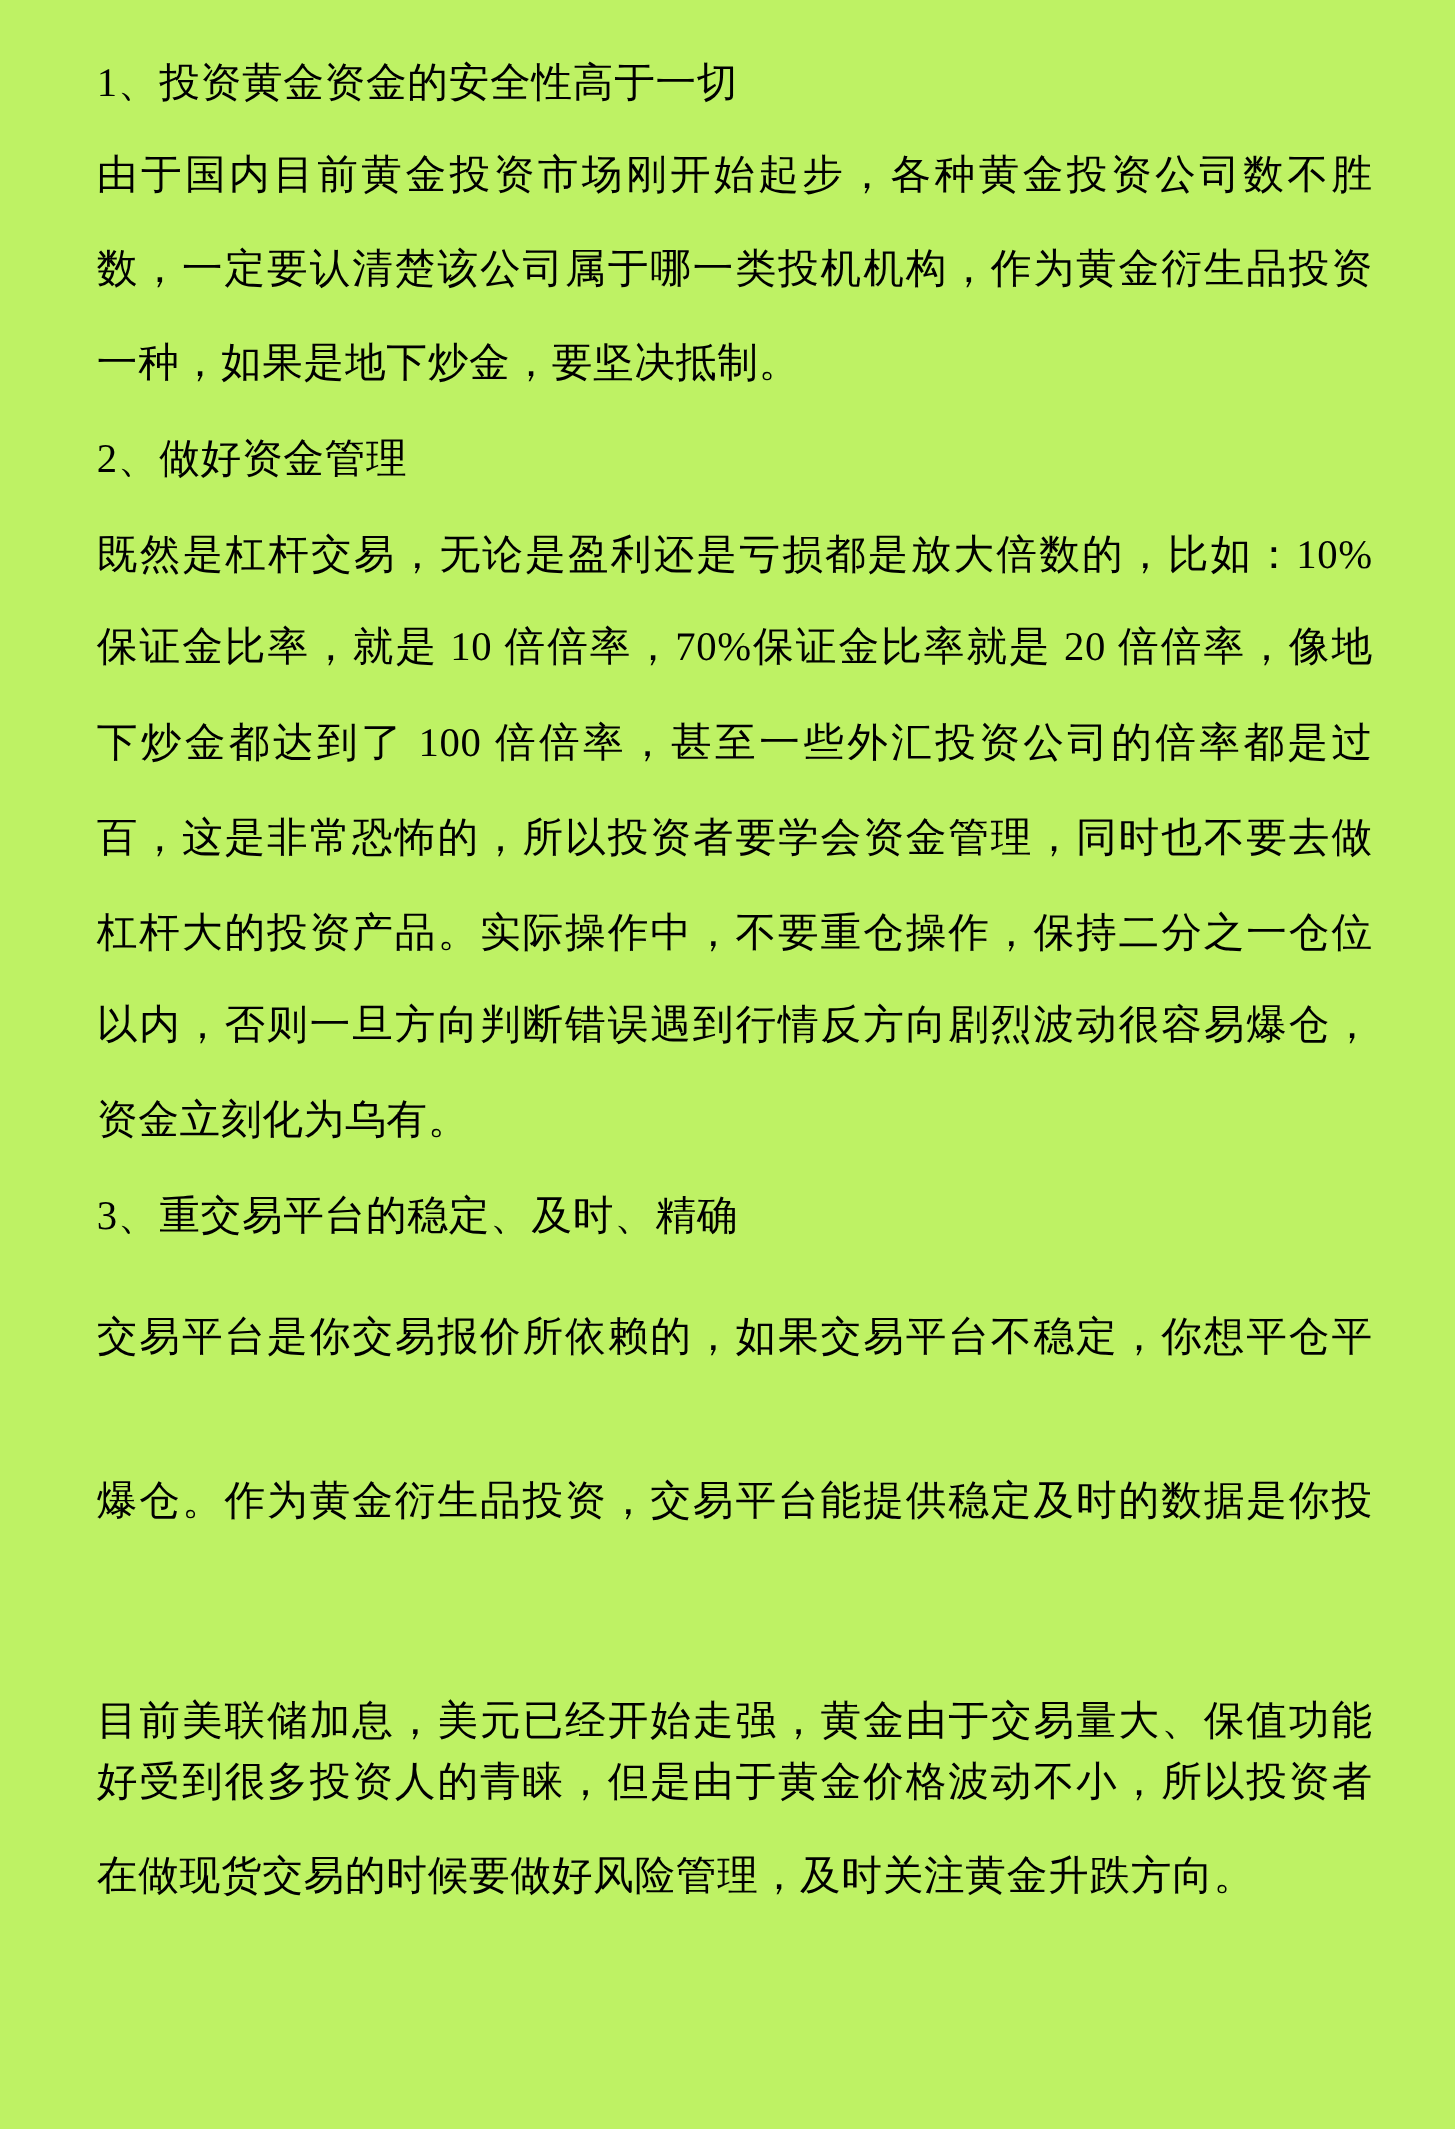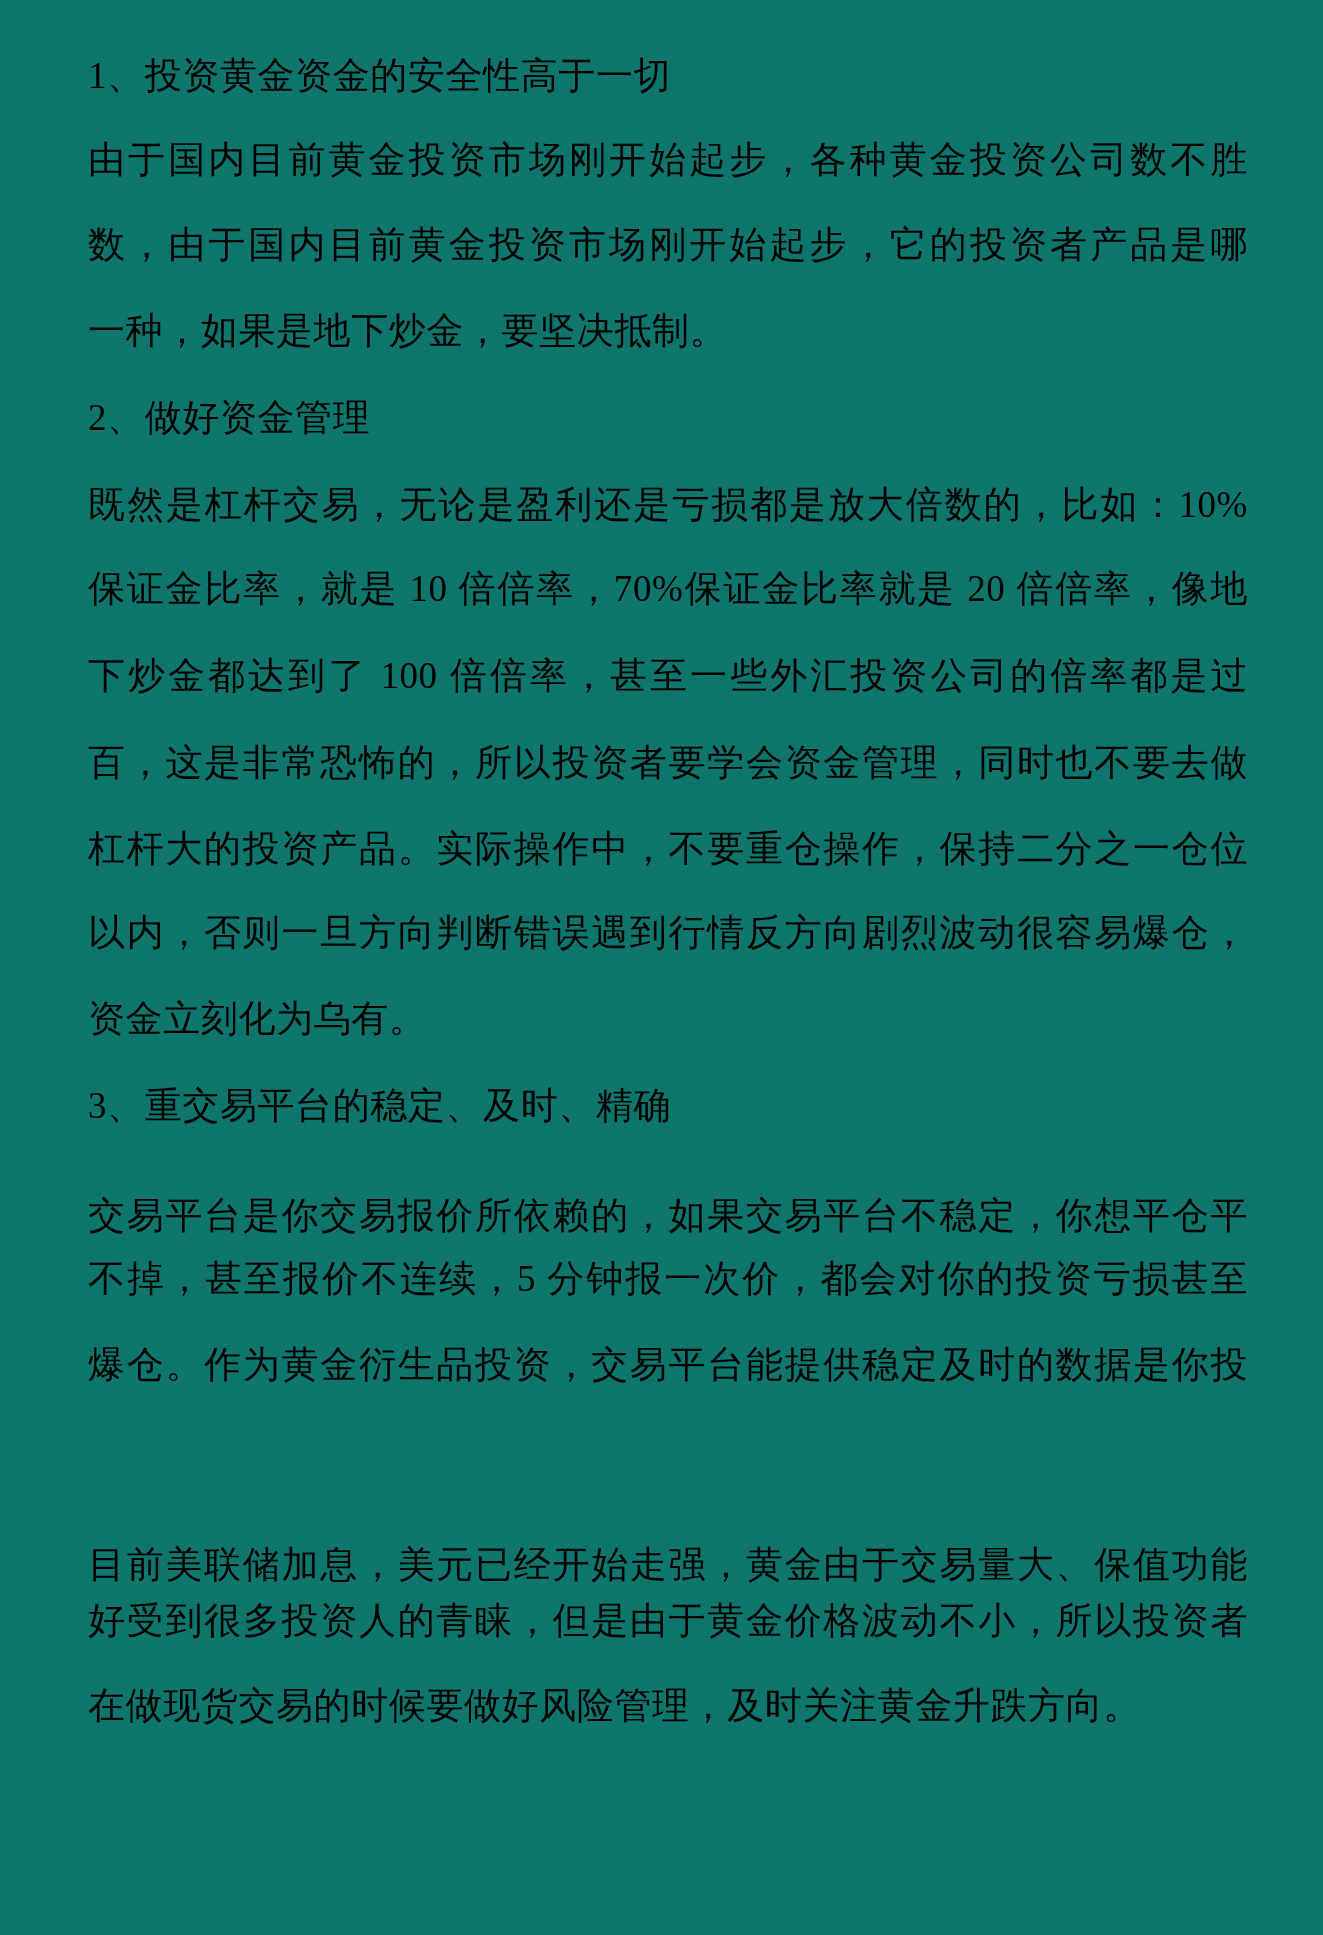--- a/index.html
+++ b/index.html
@@ -1,17 +1,17 @@
 <!DOCTYPE html>
 <html><head>
 <meta charset="utf-8">
 <style>
   html, body { margin: 0; padding: 0; background: #ffffff; }
   body { width: 1323px; height: 1935px; position: relative; overflow: hidden; }
-  .page { position: absolute; left: 0; top: 0; width: 1323px; height: 1935px; background: #0f766e; }
+  .page { position: absolute; left: 0; top: 0; width: 1323px; height: 1935px; background: #bef264; }
   .line {
     position: absolute;
     left: 88px;
     width: 1160px;
     height: 50px;
     line-height: 50px;
     font-family: "Liberation Serif", "DejaVu Serif", serif;
     font-size: 37px;
     color: #000000;
     white-space: nowrap;
@@ -19,34 +19,33 @@
   }
   .justify { text-align: justify; text-align-last: justify; }
 </style>
 </head>
 <body>
 
 <div class="page">
 
   <div class="line" style="top:51px;">1、投资黄金资金的安全性高于一切</div>
   <div class="line justify" style="top:135px;">由于国内目前黄金投资市场刚开始起步，各种黄金投资公司数不胜</div>
-  <div class="line justify" style="top:220px;">数，由于国内目前黄金投资市场刚开始起步，它的投资者产品是哪</div>
+  <div class="line justify" style="top:220px;">数，一定要认清楚该公司属于哪一类投机机构，作为黄金衍生品投资</div>
   <div class="line" style="top:306px;">一种，如果是地下炒金，要坚决抵制。</div>
 
   <div class="line" style="top:393px;">2、做好资金管理</div>
   <div class="line justify" style="top:480px;">既然是杠杆交易，无论是盈利还是亏损都是放大倍数的，比如：10%</div>
   <div class="line justify" style="top:564px;">保证金比率，就是 10 倍倍率，70%保证金比率就是 20 倍倍率，像地</div>
   <div class="line justify" style="top:651px;">下炒金都达到了 100 倍倍率，甚至一些外汇投资公司的倍率都是过</div>
   <div class="line justify" style="top:738px;">百，这是非常恐怖的，所以投资者要学会资金管理，同时也不要去做</div>
   <div class="line justify" style="top:824px;">杠杆大的投资产品。实际操作中，不要重仓操作，保持二分之一仓位</div>
   <div class="line justify" style="top:908px;">以内，否则一旦方向判断错误遇到行情反方向剧烈波动很容易爆仓，</div>
   <div class="line" style="top:994px;">资金立刻化为乌有。</div>
 
   <div class="line" style="top:1081px;">3、重交易平台的稳定、及时、精确</div>
   <div class="line justify" style="top:1167px;margin-top:24px;">交易平台是你交易报价所依赖的，如果交易平台不稳定，你想平仓平</div>
-  <div class="line justify" style="top:1254px;">不掉，甚至报价不连续，5 分钟报一次价，都会对你的投资亏损甚至</div>
   <div class="line justify" style="top:1340px;">爆仓。作为黄金衍生品投资，交易平台能提供稳定及时的数据是你投</div>
 
   <div class="line justify" style="top:1540px;">目前美联储加息，美元已经开始走强，黄金由于交易量大、保值功能</div>
   <div class="line justify" style="top:1596px;">好受到很多投资人的青睐，但是由于黄金价格波动不小，所以投资者</div>
   <div class="line" style="top:1681px;">在做现货交易的时候要做好风险管理，及时关注黄金升跌方向。</div>
 
 </div>
 
 </body></html>

